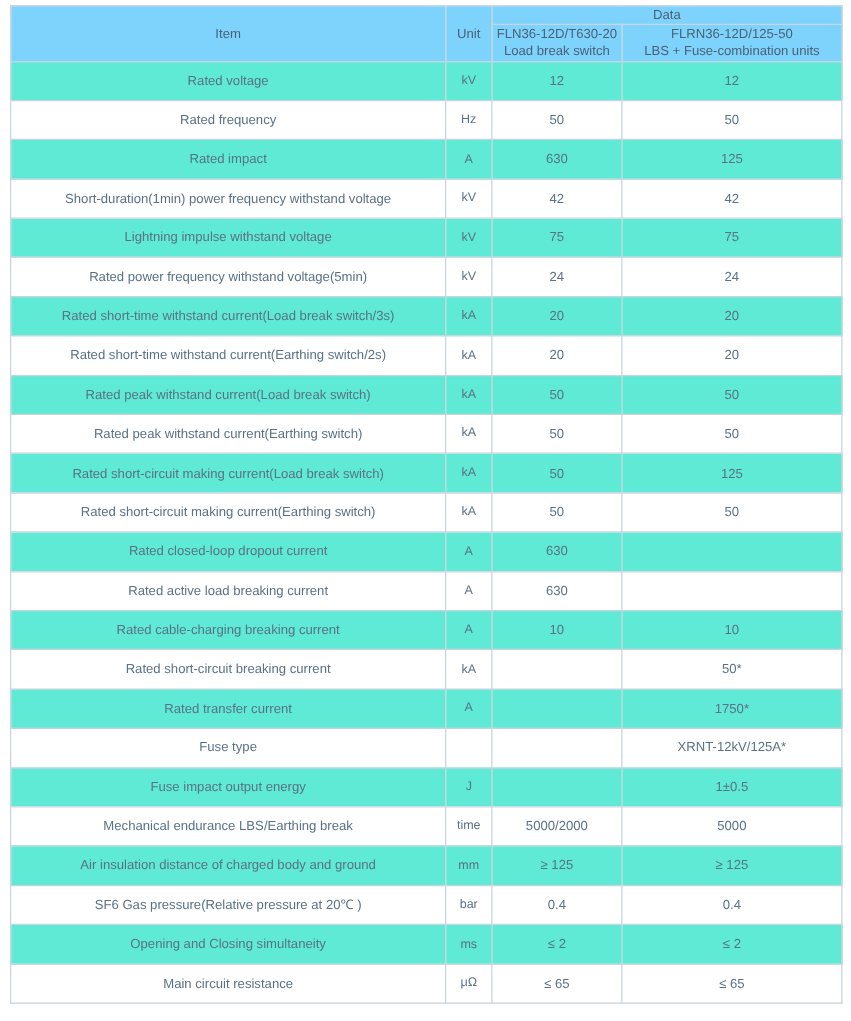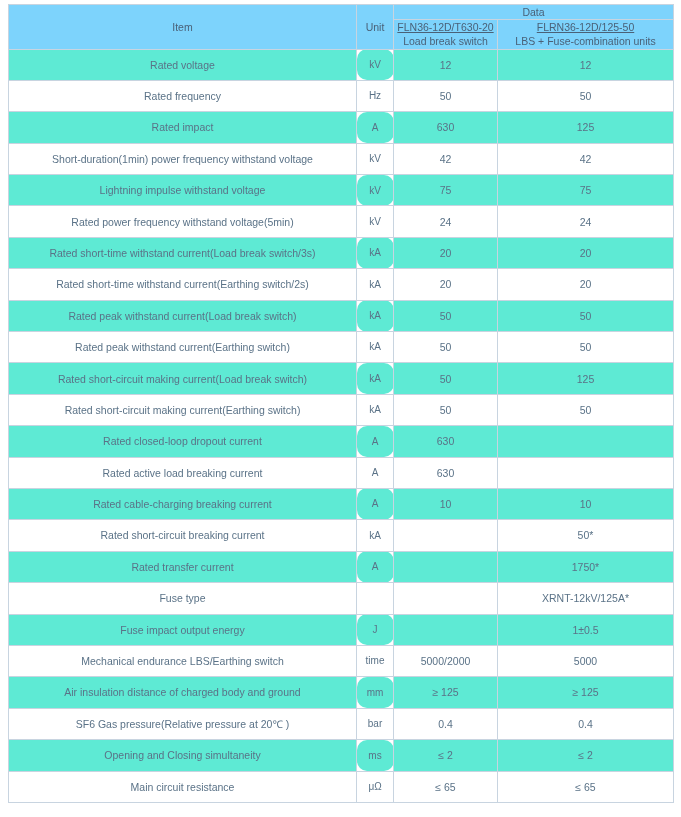--- a/index.html
+++ b/index.html
@@ -50,35 +50,34 @@
   }
   .hdr-data {
     font-size: 11px;
   }
   .sub-hdr {
     font-size: 10px;
     line-height: 1.45;
     padding-top: 3px;
     padding-bottom: 3px;
   }
-  .sub-hdr .l1 { display: block; text-decoration: underline; }
+  .sub-hdr .l1 { display: block; }
   .sub-hdr .l2 { display: block; }
 
   tbody tr.shade td {
     background: #5eead4;
   }
   tbody tr td {
     height: 30.4px;
   }
   td.item {
     font-size: 10.5px;
   }
   td.unit {
     font-size: 10px;
-    border-radius: 10px;
   }
   td.val {
     font-size: 10.5px;
     margin-top: 22px;
   }
 </style>
 </head>
 <body>
 
 <div class="spec-table-wrap">
@@ -215,21 +214,21 @@
           <td class="val"></td>
           <td class="val">XRNT-12kV/125A*</td>
         </tr>
         <tr class="shade">
           <td class="item">Fuse impact output energy</td>
           <td class="unit">J</td>
           <td class="val"></td>
           <td class="val">1±0.5</td>
         </tr>
         <tr>
-          <td class="item">Mechanical endurance LBS/Earthing switch</td>
+          <td class="item">Mechanical endurance LBS/Earthing break</td>
           <td class="unit">time</td>
           <td class="val">5000/2000</td>
           <td class="val">5000</td>
         </tr>
         <tr class="shade">
           <td class="item">Air insulation distance of charged body and ground</td>
           <td class="unit">mm</td>
           <td class="val">≥ 125</td>
           <td class="val">≥ 125</td>
         </tr>

